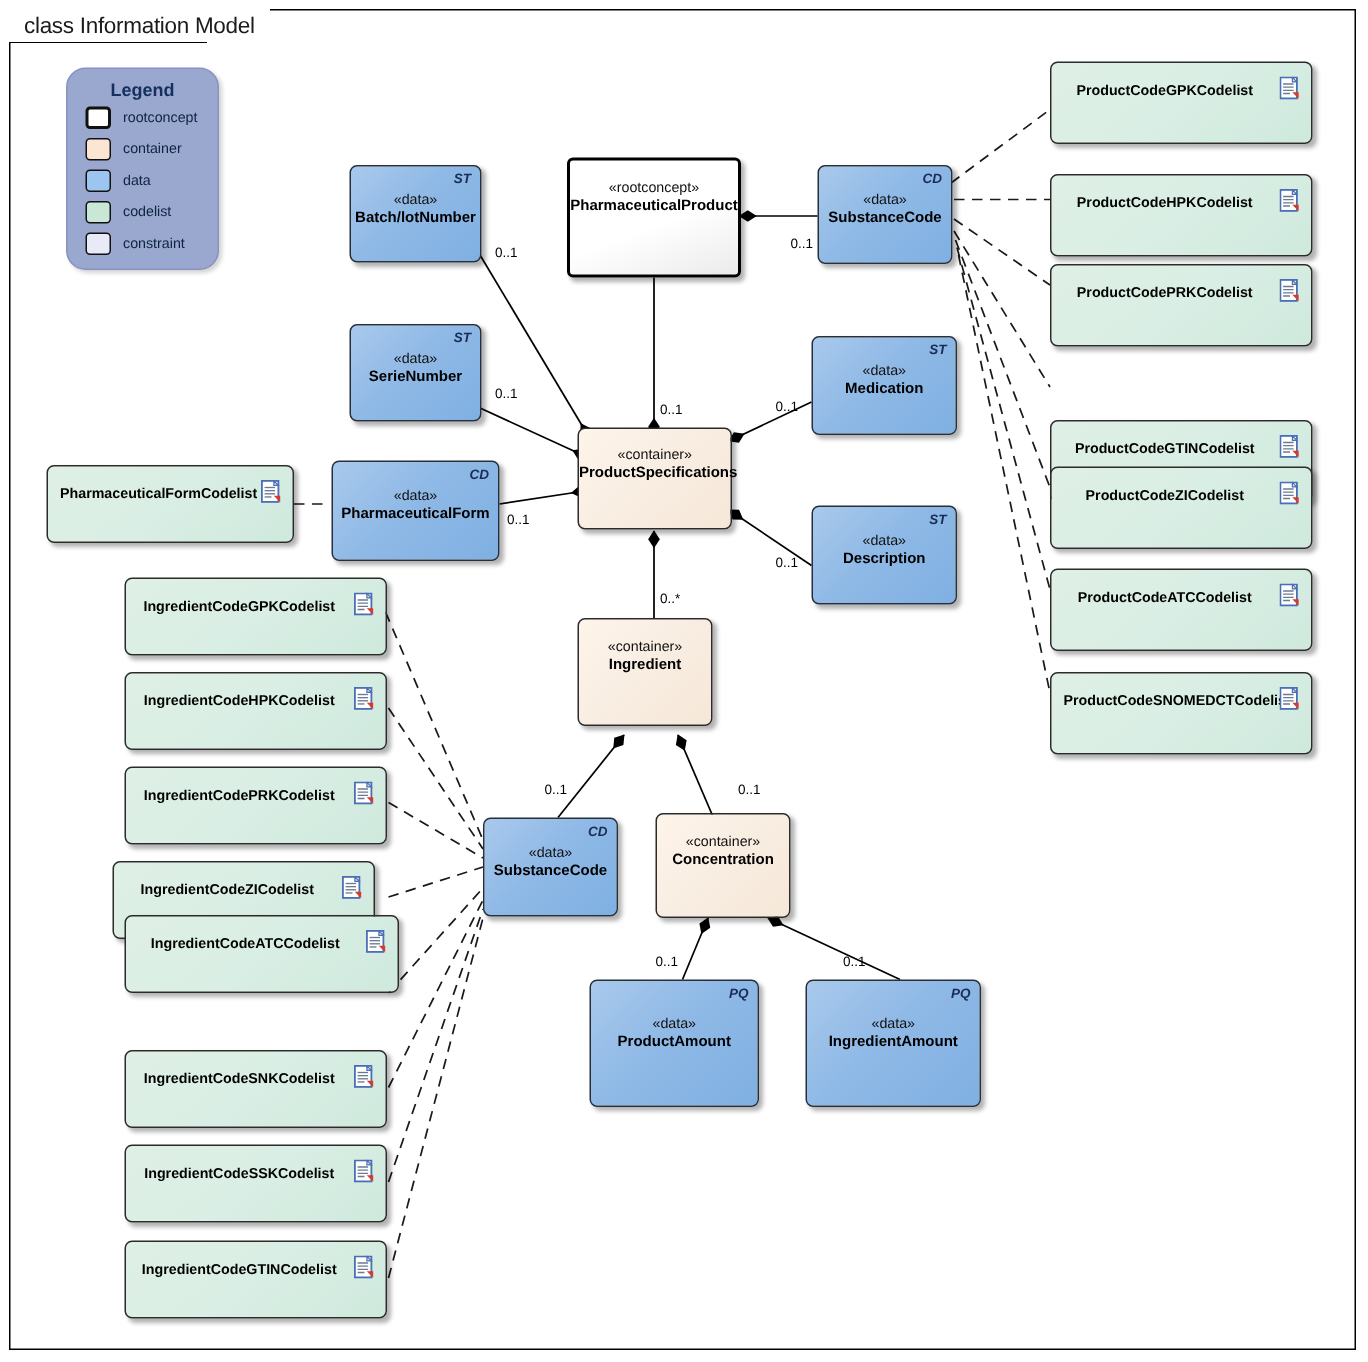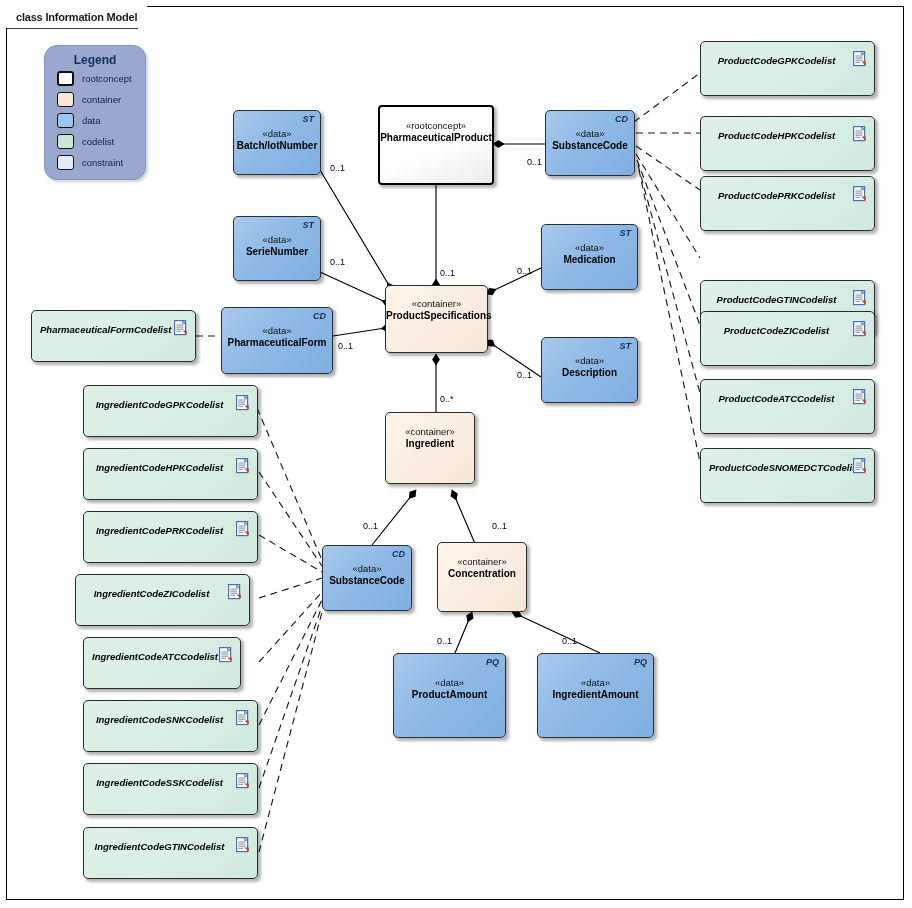--- a/index.html
+++ b/index.html
@@ -5,21 +5,21 @@
   html,body{margin:0;padding:0;background:#ffffff;}
   body{font-family:"Liberation Sans","DejaVu Sans",sans-serif;}
   #canvas{position:relative;width:912px;height:908px;background:#ffffff;overflow:hidden;}
 
   
   #frame{position:absolute;left:6px;top:6px;width:898px;height:894px;border:1.5px solid #000;box-sizing:border-box;background:#fff;}
 
   
   #title-tab{position:absolute;left:6px;top:6px;height:22px;box-sizing:border-box;
     border-right:0;background:#fff;display:flex;align-items:center;padding:0 10px 0 10px;z-index:6;}
-  #title-tab .tt-label{font-size:11px;font-weight:bold;color:#1b1b1b;white-space:nowrap;letter-spacing:-0.2px;}
+  #title-tab .tt-label{font-size:15px;font-weight:normal;color:#1b1b1b;white-space:nowrap;letter-spacing:-0.2px;}
   #title-tab-shape{position:absolute;left:6px;top:6px;z-index:5;}
 
   
   #wires{position:absolute;left:0;top:0;width:912px;height:908px;z-index:2;pointer-events:none;}
 
   
   .node{position:absolute;box-sizing:border-box;border:1.2px solid #2b2b2b;border-radius:5px;z-index:3;
         box-shadow:2.5px 2.5px 3px rgba(0,0,0,0.30);display:block;}
   .node .stereo{font-size:9.5px;color:#111;text-align:center;width:100%;line-height:12px;}
   .node .nname{font-size:10px;font-weight:bold;color:#000;text-align:center;width:100%;line-height:12px;}
@@ -27,21 +27,21 @@
   .node .inner{position:absolute;left:0;right:0;top:13px;}
 
   
   .n-data{background:linear-gradient(135deg,#a9c9ec 0%,#8fb9e6 45%,#7fb0e2 100%);border-color:#27303a;}
   
   .n-container{background:linear-gradient(135deg,#fdf4ea 0%,#f8ece0 60%,#f6e8d8 100%);border-color:#2b2b2b;}
   
   .n-root{background:linear-gradient(160deg,#ffffff 0%,#ffffff 55%,#ebebeb 100%);border:2.6px solid #000;border-radius:4px;}
   
   .n-codelist{background:linear-gradient(140deg,#dff0e6 0%,#d9eee4 50%,#cfe9dd 100%);border-color:#2b2b2b;}
-  .n-codelist .cl-name{position:absolute;left:8px;right:30px;top:13px;text-align:center;font-size:9.5px;font-weight:bold;color:#000;line-height:12px;font-style:italic;}
+  .n-codelist .cl-name{position:absolute;left:8px;right:30px;top:13px;text-align:center;font-size:9.5px;font-weight:bold;color:#000;line-height:12px;}
 
   
   .doc-icon{position:absolute;right:7px;top:9px;width:14px;height:16px;}
 
   
   .mult{position:absolute;font-size:9px;color:#000;z-index:4;white-space:nowrap;}
 
   
   #legend{position:absolute;left:44px;top:45px;width:100px;height:133px;background:#9aa7cf;
           border:1px solid #8794c2;border-radius:13px;z-index:3;box-shadow:2px 2px 3px rgba(0,0,0,0.18);}
@@ -416,21 +416,21 @@
         <g stroke="#6a7a93" stroke-width="0.9">
           <line x1="2.4" y1="5" x2="9.4" y2="5"></line>
           <line x1="2.4" y1="7.1" x2="9.4" y2="7.1"></line>
           <line x1="2.4" y1="9.2" x2="9.4" y2="9.2"></line>
           <line x1="2.4" y1="11.3" x2="7" y2="11.3"></line>
         </g>
         <path d="M8.5 10.5 L12.8 10.5 L12.8 14.8 Z" fill="#d83a2a"></path>
       </svg>
   </div>
 
-  <div class="node n-codelist" style="left:83px;top:637px;width:158px;height:52px;">
+  <div class="node n-codelist" style="left:83px;top:610px;width:183px;height:52px;">
     <div class="cl-name">IngredientCodeATCCodelist</div>
     <svg class="doc-icon" viewBox="0 0 14 16">
         <rect x="0.6" y="0.6" width="11" height="14" fill="#fff" stroke="#4a6fb5" stroke-width="1.2"></rect>
         <path d="M8.6 0.6 L11.6 3.6 L8.6 3.6 Z" fill="#cfe0f5" stroke="#4a6fb5" stroke-width="0.8"></path>
         <g stroke="#6a7a93" stroke-width="0.9">
           <line x1="2.4" y1="5" x2="9.4" y2="5"></line>
           <line x1="2.4" y1="7.1" x2="9.4" y2="7.1"></line>
           <line x1="2.4" y1="9.2" x2="9.4" y2="9.2"></line>
           <line x1="2.4" y1="11.3" x2="7" y2="11.3"></line>
         </g>

